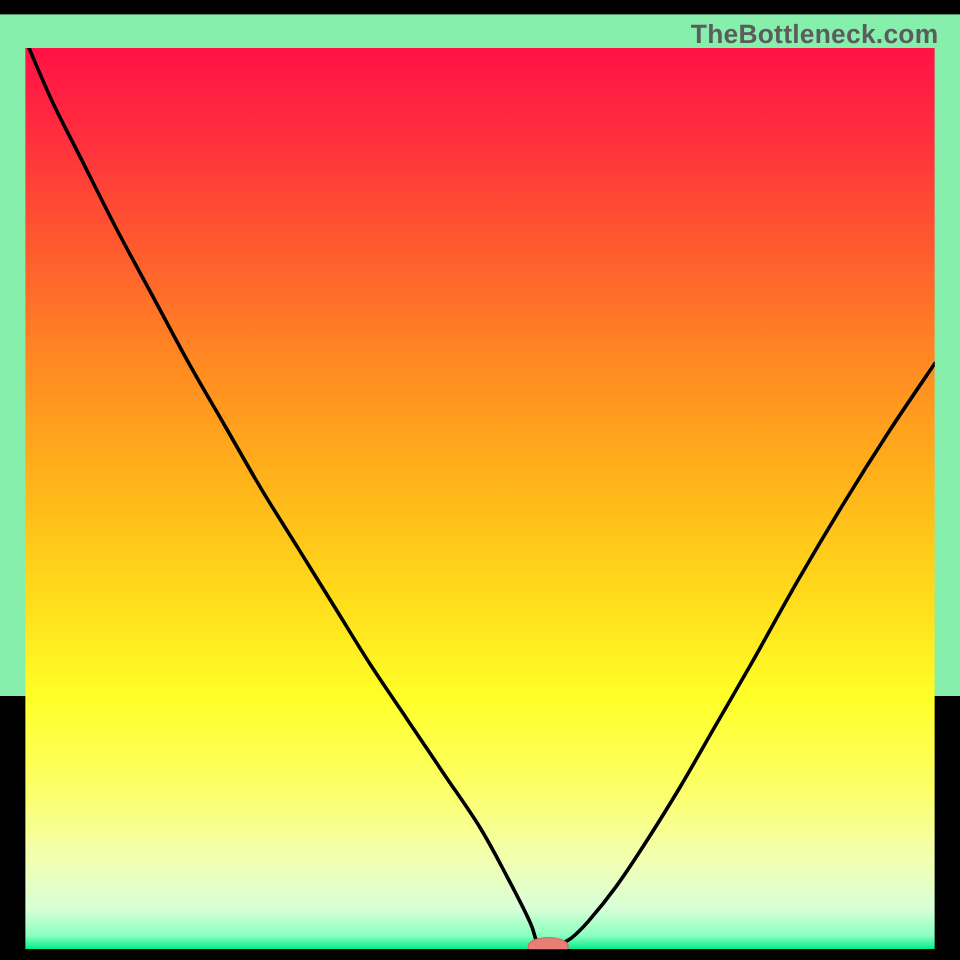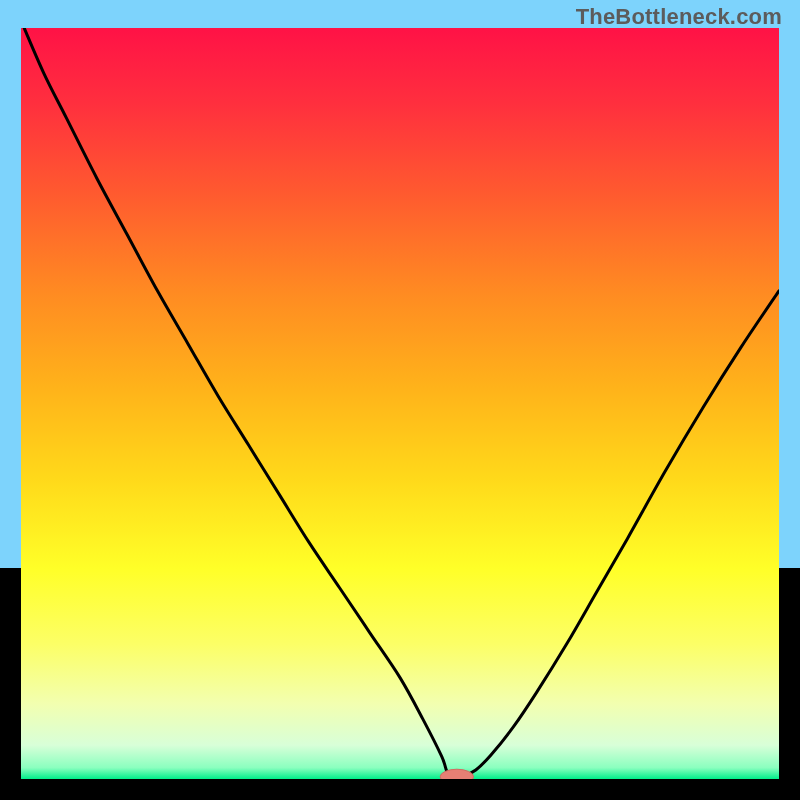--- a/index.html
+++ b/index.html
@@ -8,21 +8,22 @@
     width: 800px;
     height: 800px;
     background: #000000;
     overflow: hidden;
     font-family: Arial, Helvetica, sans-serif;
   }
   .frame {
     position: relative;
     width: 800px;
     height: 568px;
-    background: #7dd3fc;
+    background: #86efac;
+    margin-top: 12px;
   }
   .watermark {
     position: absolute;
     top: 4px;
     right: 18px;
     font-size: 22px;
     font-weight: 600;
     color: #5c5c5c;
     letter-spacing: 0.2px;
     user-select: none;

